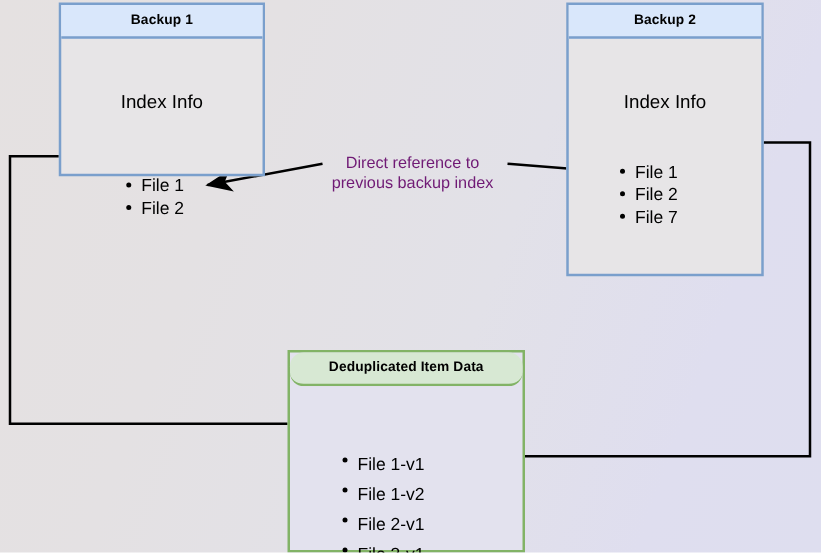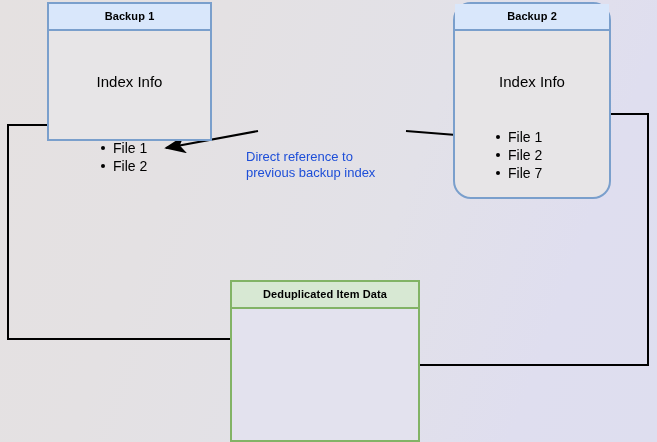--- a/index.html
+++ b/index.html
@@ -65,20 +65,21 @@
   .node.blue .body { background: transparent; }
 
   
   .node.green {
     border: 2px solid #82b366;
     background: #e3e2ee;
   }
   .node.green .hdr {
     background: #d7e8d3;
     border-bottom: 2px solid #82b366;
+    border-radius: 11px;
   }
   .node.green .body { background: transparent; }
 
   .index-title {
     position: absolute;
     left: 0;
     right: 0;
     text-align: center;
     font-size: 15px;
     color: #000;
@@ -104,26 +105,25 @@
     left: 2px;
     top: 7px;
     width: 4px;
     height: 4px;
     border-radius: 50%;
     background: #000;
   }
 
   .edge-label {
     position: absolute;
-    text-align: left;
+    text-align: center;
     font-size: 13px;
     line-height: 16px;
-    color: #1d4ed8;
+    color: #701a75;
     white-space: pre-line;
-    margin-top: 27px;
   }
 </style>
 </head>
 <body>
 
 <div id="canvas">
 
   <svg id="wires" viewBox="0 0 657 442" xmlns="http://www.w3.org/2000/svg">
     <defs>
       <marker id="arrow" viewBox="0 0 12 10" refX="11" refY="5" markerWidth="11" markerHeight="9" orient="auto-start-reverse">
@@ -143,32 +143,40 @@
     <div class="hdr">Backup 1</div>
     <div class="body">
       <div class="index-title" style="top:42px;">Index Info</div>
       <ul class="filelist" style="left:50px; top:108px;">
         <li>File 1</li>
         <li>File 2</li>
       </ul>
     </div>
   </div>
 
-  <div class="node blue" style="left:453px; top:2px; width:158px; height:197px;border-radius:18px;">
+  <div class="node blue" style="left:453px; top:2px; width:158px; height:219px;">
     <div class="hdr">Backup 2</div>
     <div class="body">
       <div class="index-title" style="top:42px;">Index Info</div>
       <ul class="filelist" style="left:39px; top:97px;">
         <li>File 1</li>
         <li>File 2</li>
         <li>File 7</li>
       </ul>
     </div>
   </div>
 
   <div class="node green" style="left:230px; top:280px; width:190px; height:162px;">
     <div class="hdr">Deduplicated Item Data</div>
+    <div class="body">
+      <ul class="filelist" style="left:40px; top:50px; line-height:24px;">
+        <li style="line-height:24px;">File 1-v1</li>
+        <li style="line-height:24px;">File 1-v2</li>
+        <li style="line-height:24px;">File 2-v1</li>
+        <li style="line-height:24px;">File 3-v1</li>
+      </ul>
+    </div>
   </div>
 
   <div class="edge-label" style="left:246px; top:122px; width:168px;">Direct reference to
 previous backup index</div>
 
 </div>
 
 </body></html>

